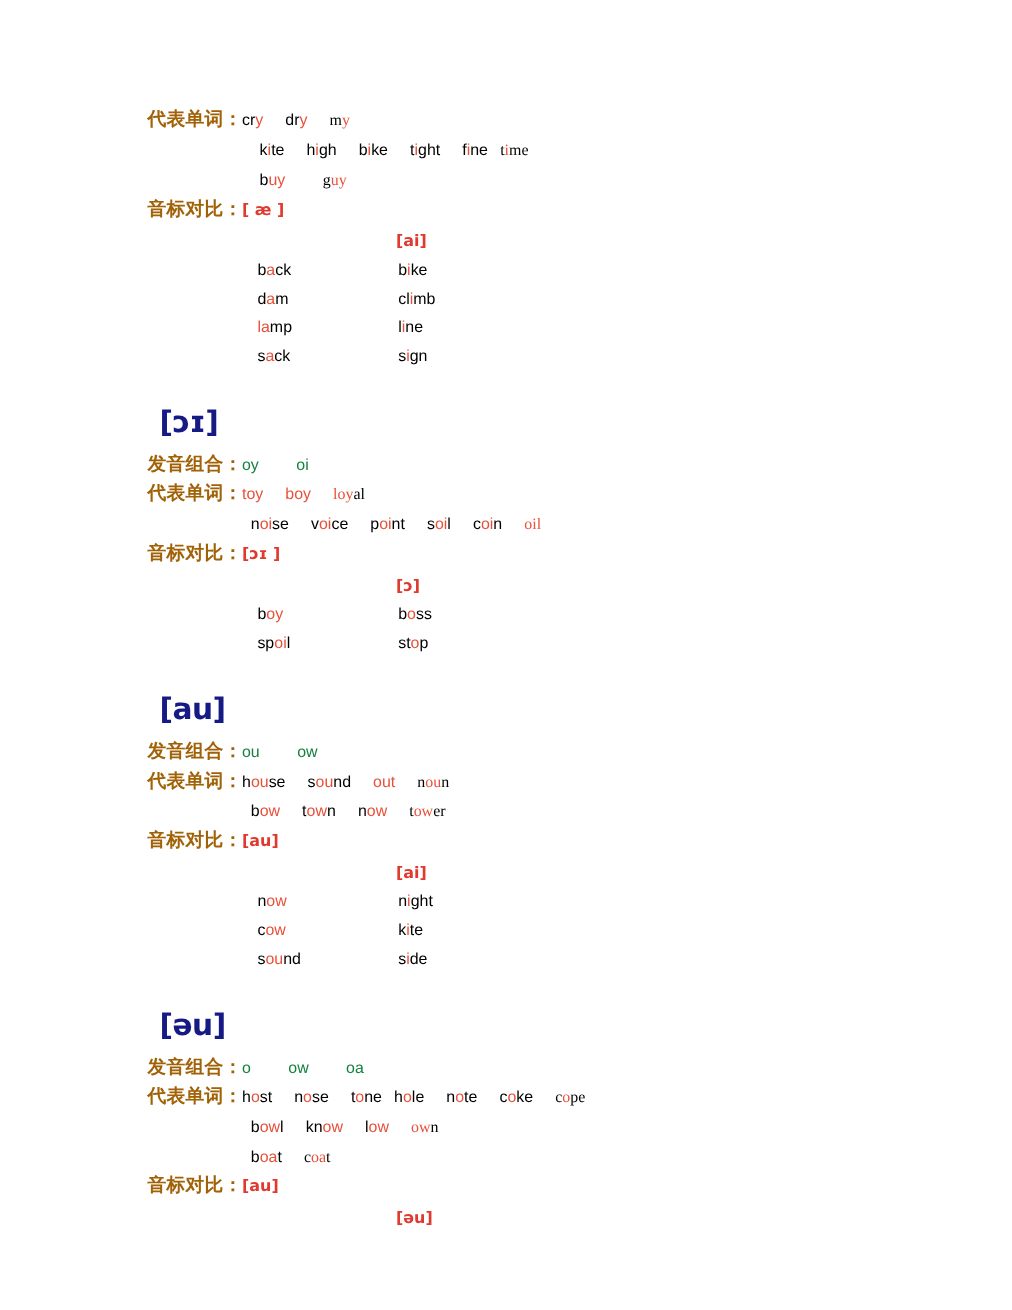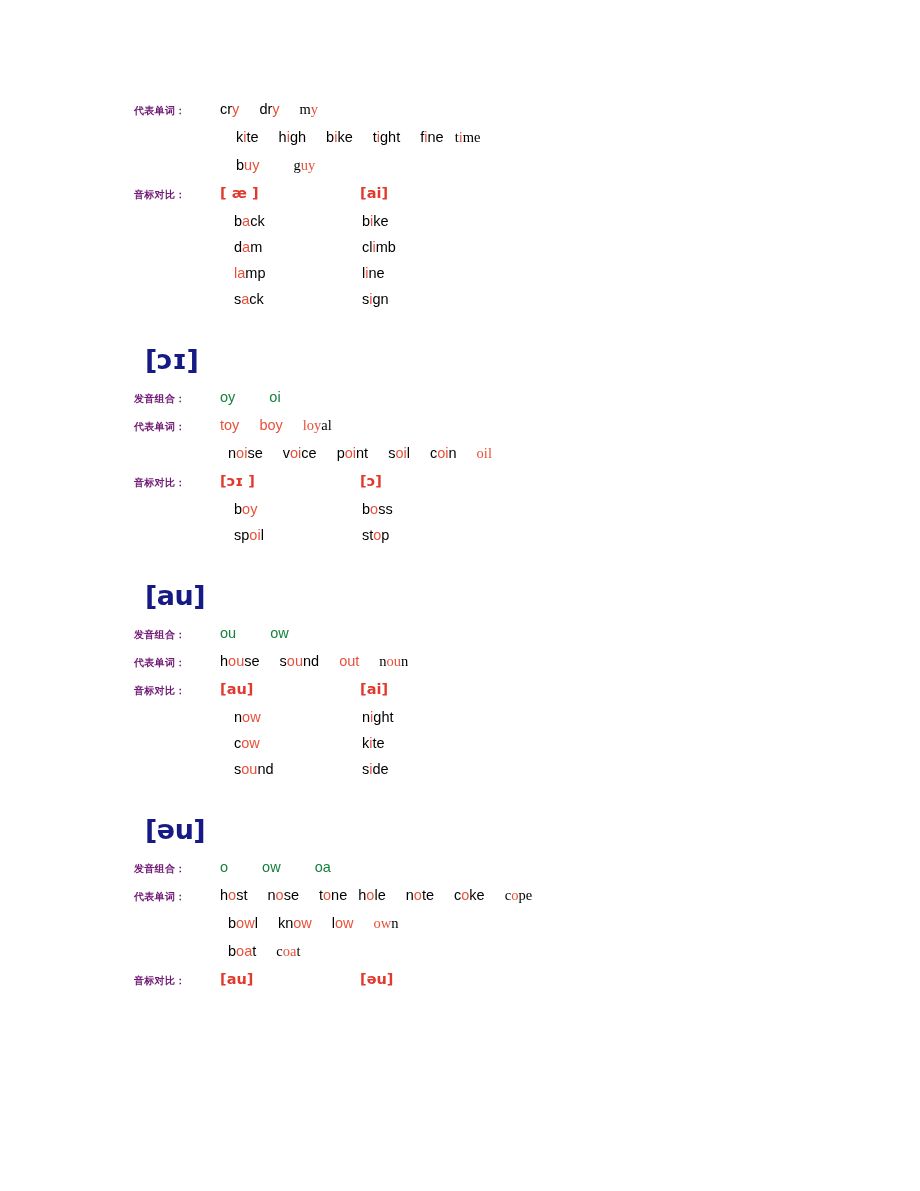--- a/index.html
+++ b/index.html
@@ -50,23 +50,23 @@
 
   
   .row {
     display: flex;
     align-items: baseline;
     line-height: 26px;
     white-space: nowrap;
   }
   .label {
     font-family: "DejaVu Sans", "Liberation Sans", sans-serif;
-    font-size: 10px;
+    font-size: 17px;
     font-weight: bold;
-    color: #701a75;
+    color: #a16207;
     width: 86px;
     flex: 0 0 86px;
     letter-spacing: 0.3px;
   }
   .label.spacer {
     visibility: hidden;
   }
   .words {
     font-size: 14.5px;
     color: #000000;
@@ -107,20 +107,21 @@
   .cmp-head {
     display: flex;
     line-height: 26px;
   }
   .cmp-col-a {
     width: 140px;
     flex: 0 0 140px;
   }
   .cmp-col-b {
     flex: 0 0 auto;
+    margin-top: 29px;
   }
   .cmp-body .cmp-row {
     display: flex;
     line-height: 26px;
     font-size: 14.5px;
   }
   .cmp-body .c-a {
     width: 140px;
     flex: 0 0 140px;
     padding-left: 14px;
@@ -270,20 +271,29 @@
       <div class="row">
         <div class="label">代表单词：</div>
         <div class="words">
           <span class="w"><span>h</span><span class="hl">ou</span><span>se</span></span>
           <span class="w"><span>s</span><span class="hl">ou</span><span>nd</span></span>
           <span class="w"><span class="hl">ou</span><span class="hl">t</span></span>
           <span class="w"><span>n</span><span class="hl">ou</span><span>n</span></span>
         </div>
       </div>
 
+      <div class="row">
+        <div class="label spacer">&nbsp;</div>
+        <div class="words pad-2">
+          <span class="w"><span>b</span><span class="hl">ow</span></span>
+          <span class="w"><span>t</span><span class="hl">ow</span><span>n</span></span>
+          <span class="w"><span>n</span><span class="hl">ow</span></span>
+          <span class="w"><span>t</span><span class="hl">ow</span><span>er</span></span>
+        </div>
+      </div>
 
       <div class="row">
         <div class="label">音标对比：</div>
         <div class="cmp-head">
           <div class="cmp-col-a ipa">[au]</div>
           <div class="cmp-col-b ipa">[ai]</div>
         </div>
       </div>
 
       <div class="cmp-body cmp-indent">

